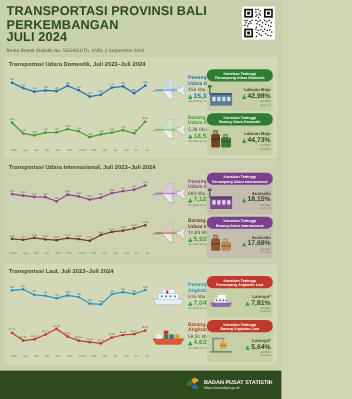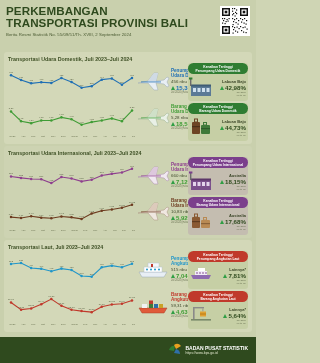--- a/index.html
+++ b/index.html
@@ -70,22 +70,23 @@
   .fname { color:#fff; font-size:5px; font-weight:bold; line-height:6px; }
   .furl { color:#dfe6cc; font-size:3.4px; }
 </style>
 </head>
 <body>
 
 <div class="page">
 
   <div class="header">
     <div class="title">
+      <div>TRANSPORTASI PROVINSI BALI</div>
       <div>PERKEMBANGAN</div>
-      <div>TRANSPORTASI PROVINSI BALI</div>
+      <div>JULI 2024</div>
     </div>
     <div class="subtitle">Berita Resmi Statistik No. 55/09/51/Th. XVIII, 2 September 2024</div>
     <div class="qr">
       <svg width="28" height="28" viewBox="0 0 28 28">
         <rect width="28" height="28" fill="#fff"></rect>
         <g fill="#111">
           <rect x="1" y="1" width="8" height="8"></rect>
             <rect x="2.5" y="2.5" width="5" height="5" fill="#fff"></rect>
             <rect x="3.7" y="3.7" width="2.6" height="2.6"></rect>
           <rect x="19" y="1" width="8" height="8"></rect>

